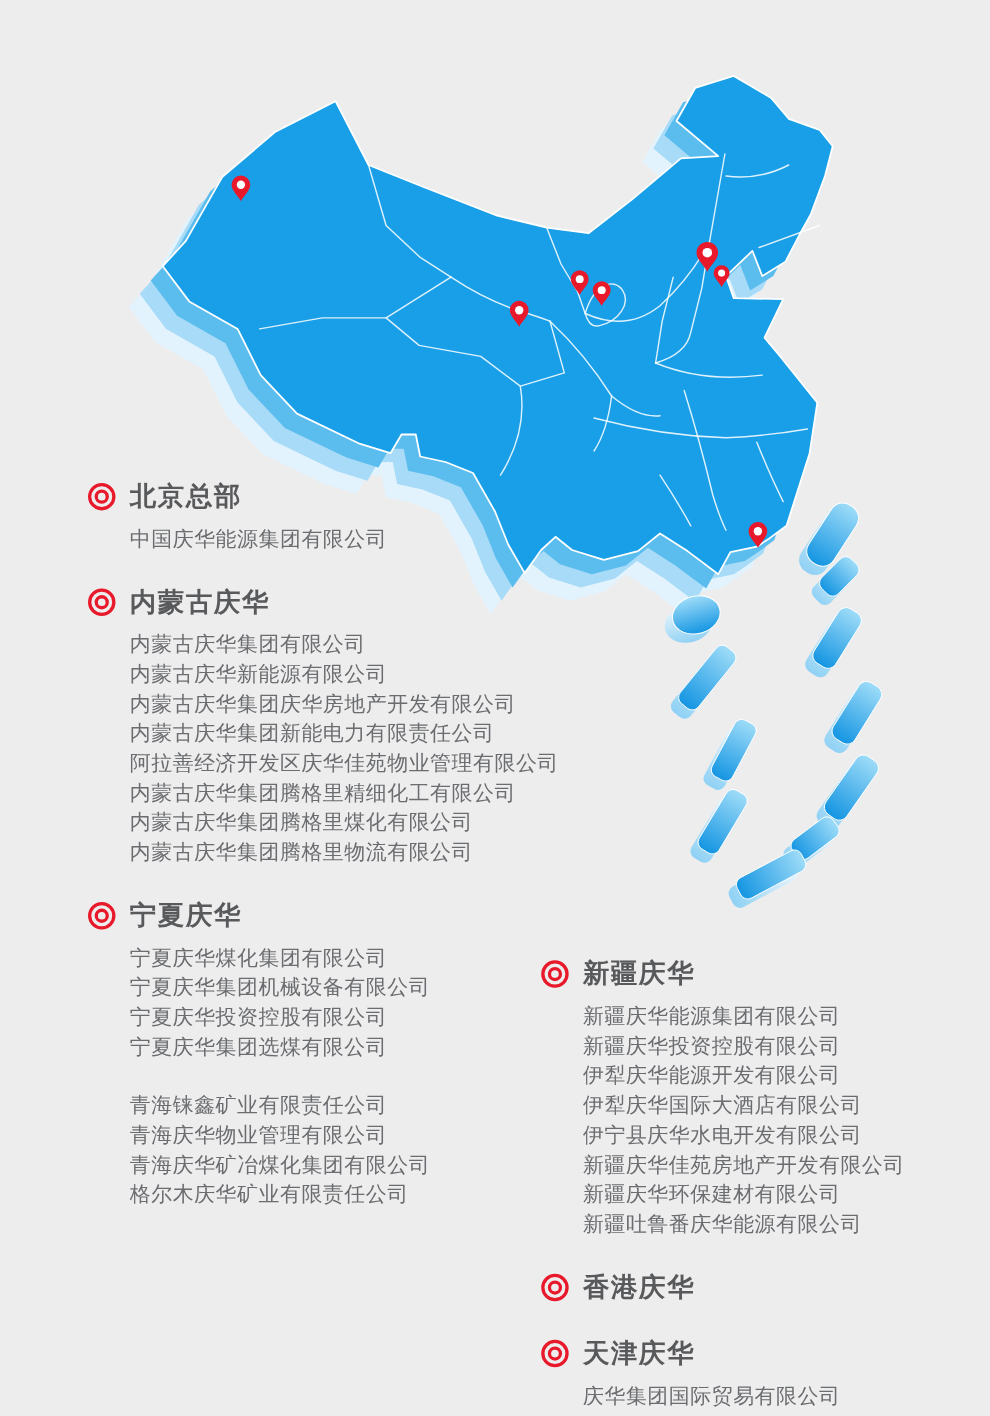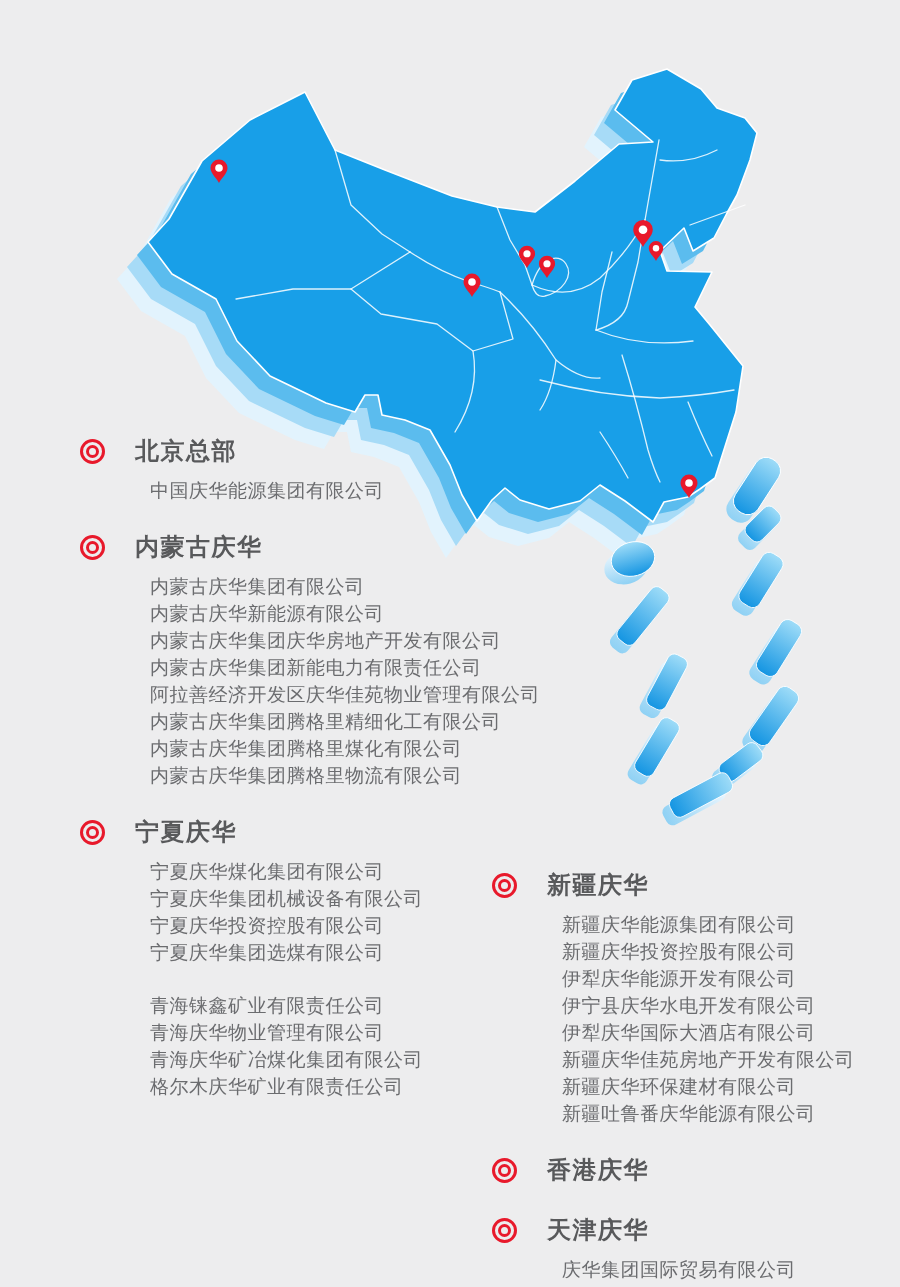--- a/index.html
+++ b/index.html
@@ -15,32 +15,32 @@
   body{
     width:900px;height:1287px;position:relative;overflow:hidden;
     background:var(--bg);
     font-family:"Liberation Sans","DejaVu Sans",sans-serif;
   }
   #map-layer{position:absolute;left:0;top:0;width:900px;height:1287px;pointer-events:none}
   .col{position:absolute}
   #col-left{left:80px;top:434px;width:430px}
   #col-right{left:492px;top:868px;width:408px}
   .region{margin:0 0 26px 0}
-  .region-head{display:flex;align-items:center;gap:30px;height:34px}
+  .region-head{display:flex;align-items:center;gap:13px;height:34px}
   .bullet{
     width:25px;height:25px;flex:0 0 25px;border:3px solid var(--red);border-radius:50%;
     display:flex;align-items:center;justify-content:center;
   }
   .bullet-inner{width:13px;height:13px;border:3px solid var(--red);border-radius:50%}
   .region-title{
     margin:0;font-size:24px;font-weight:bold;color:var(--head-text);letter-spacing:1.5px;white-space:nowrap;
   }
   .company-list{list-style:none;margin:9px 0 0 0;padding:0 0 0 38px}
   .company-list li{
-    font-size:19px;line-height:27px;color:var(--item-text);white-space:nowrap;letter-spacing:0.5px;margin-left:32px;
+    font-size:19px;line-height:27px;color:var(--item-text);white-space:nowrap;letter-spacing:0.5px;
   }
   .company-list:empty{display:none}
 </style>
 </head>
 <body>
 
 <svg id="map-layer" viewBox="0 0 900 1287" xmlns="http://www.w3.org/2000/svg">
   <defs>
     <linearGradient id="gDash" x1="0" y1="0" x2="0" y2="1">
       <stop offset="0" stop-color="#9edcf8"></stop>
@@ -269,22 +269,22 @@
     <div class="region-head">
       <span class="bullet">
         <span class="bullet-inner"></span>
       </span>
       <h2 class="region-title">新疆庆华</h2>
     </div>
     <ul class="company-list">
         <li>新疆庆华能源集团有限公司</li>
         <li>新疆庆华投资控股有限公司</li>
         <li>伊犁庆华能源开发有限公司</li>
+        <li>伊犁庆华国际大酒店有限公司</li>
         <li>伊宁县庆华水电开发有限公司</li>
-        <li>伊犁庆华国际大酒店有限公司</li>
         <li>新疆庆华佳苑房地产开发有限公司</li>
         <li>新疆庆华环保建材有限公司</li>
         <li>新疆吐鲁番庆华能源有限公司</li>
       </ul>
   </section>
 
   <section class="region">
     <div class="region-head">
       <span class="bullet">
         <span class="bullet-inner"></span>

